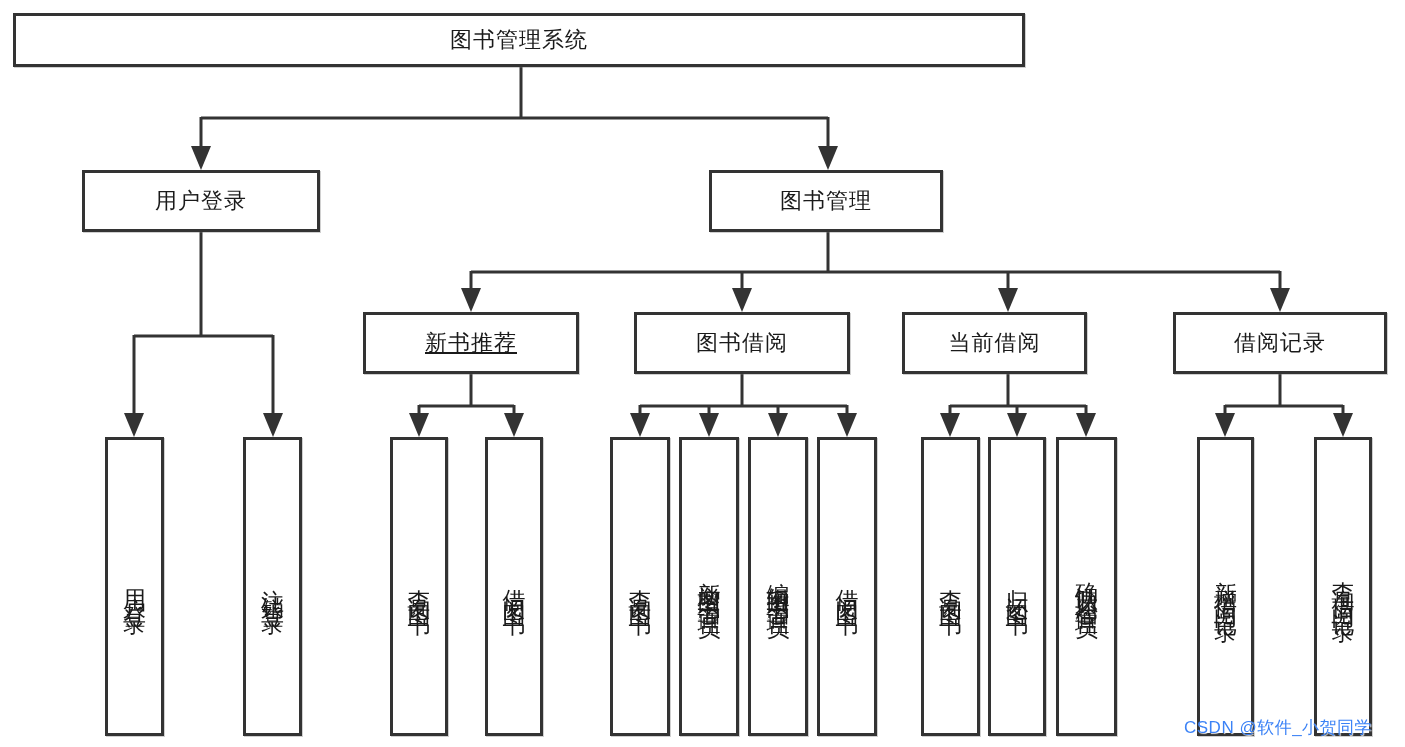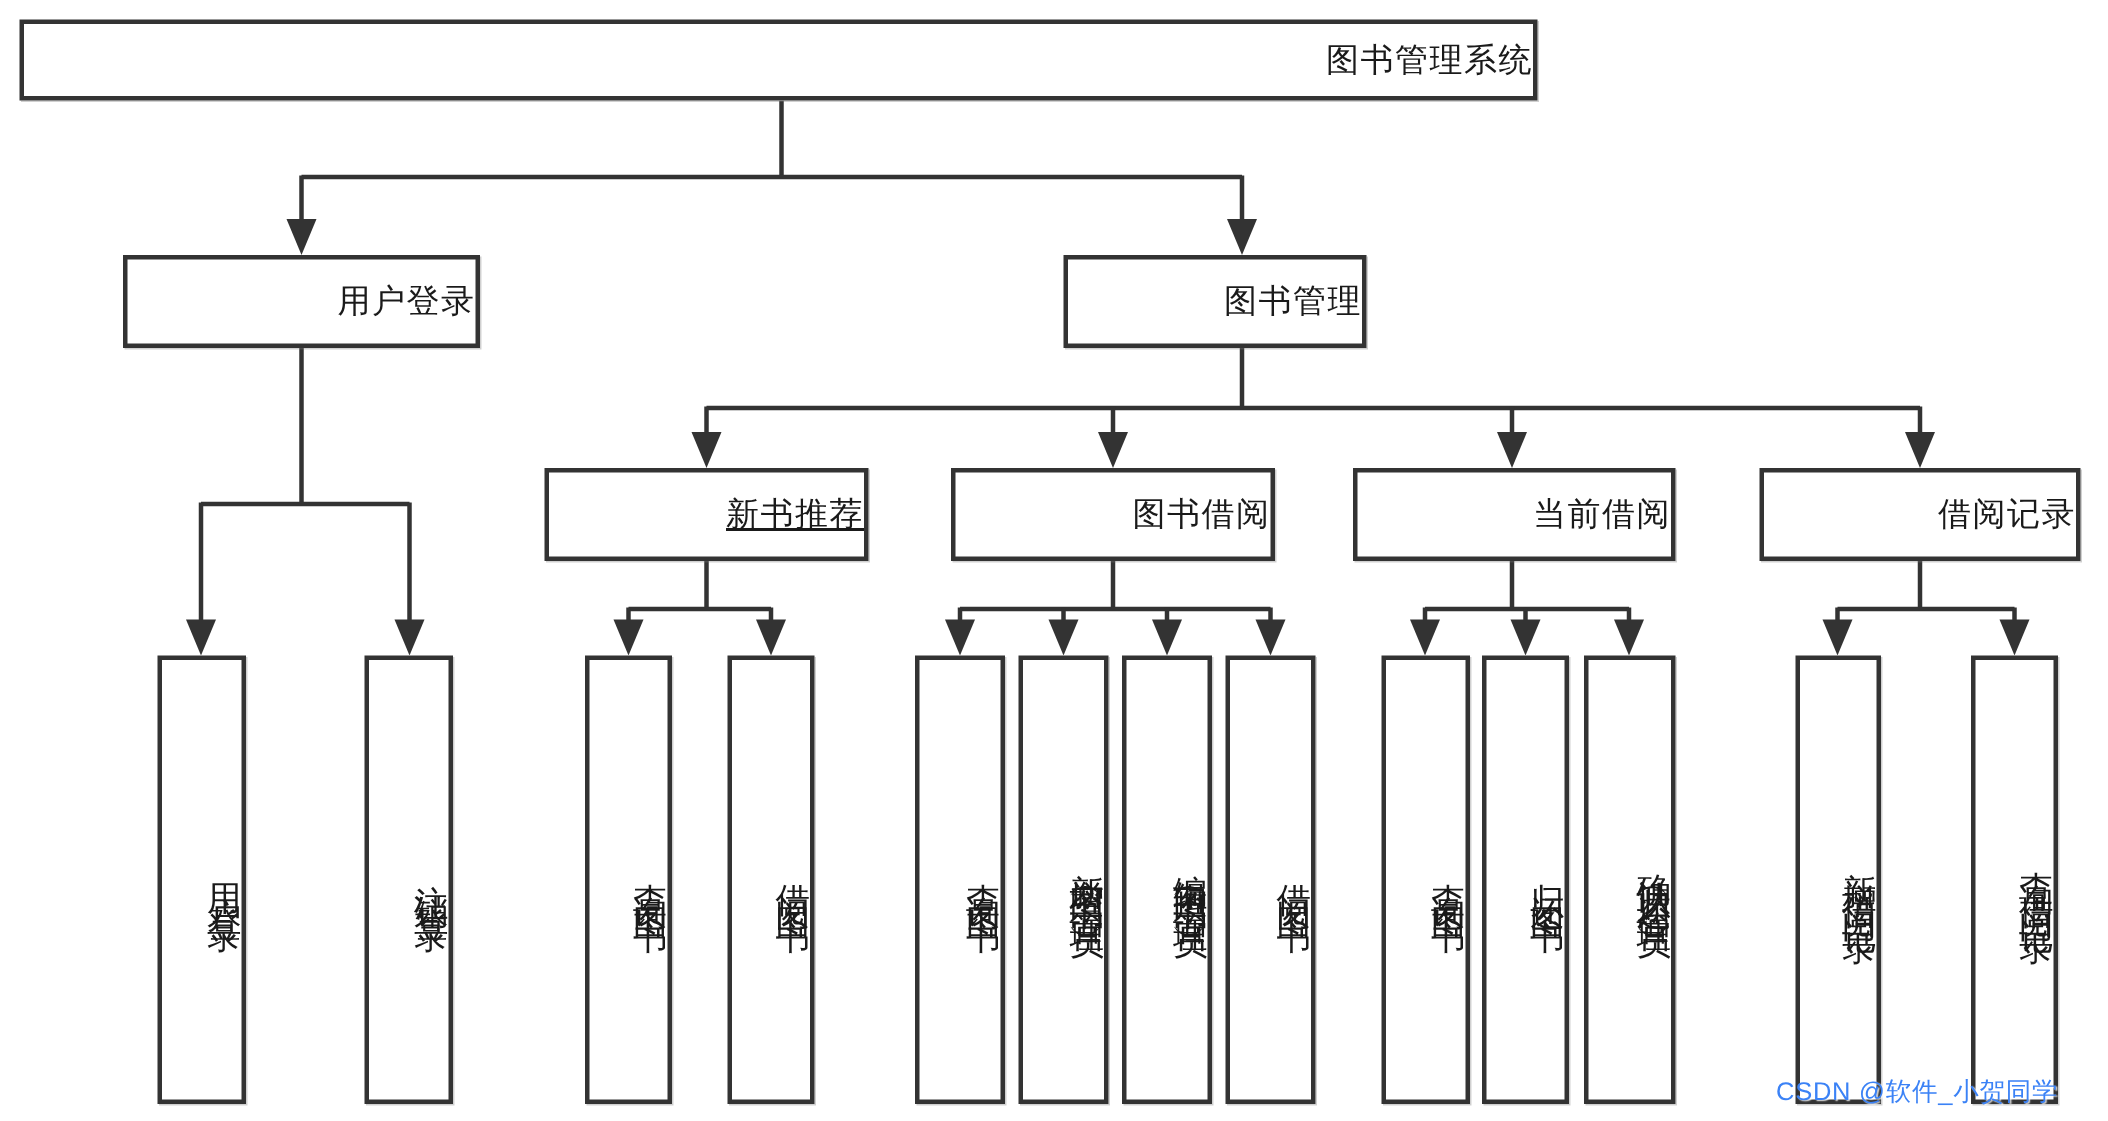--- a/index.html
+++ b/index.html
@@ -18,21 +18,21 @@
     width: 1405px; height: 747px;
     pointer-events: none;
   }
   .node {
     position: absolute;
     box-sizing: border-box;
     border: 3px solid #333333;
     background: #ffffff;
     display: flex;
     align-items: center;
-    justify-content: flex-end;
+    justify-content: center;
     box-shadow: 1px 1px 0 rgba(120,120,120,0.35);
   }
   .htext {
     font-size: 22px;
     letter-spacing: 1px;
     white-space: nowrap;
     color: #1a1a1a;
   }
   .vtext {
     writing-mode: vertical-lr;
@@ -130,31 +130,31 @@
     </g>
   </svg>
 
   <div class="node" style="left:13px; top:13px; width:1012px; height:54px;">
     <span class="htext">图书管理系统</span>
   </div>
 
   <div class="node" style="left:82px; top:170px; width:238px; height:62px;">
     <span class="htext">用户登录</span>
   </div>
-  <div class="node" style="left:709px; top:170px; width:202px; height:62px;">
+  <div class="node" style="left:709px; top:170px; width:234px; height:62px;">
     <span class="htext">图书管理</span>
   </div>
 
   <div class="node" style="left:363px; top:312px; width:216px; height:62px;text-decoration:underline;">
     <span class="htext">新书推荐</span>
   </div>
   <div class="node" style="left:634px; top:312px; width:216px; height:62px;font-family:Liberation Mono, monospace;">
     <span class="htext">图书借阅</span>
   </div>
-  <div class="node" style="left:902px; top:312px; width:215px; height:62px;">
+  <div class="node" style="left:902px; top:312px; width:185px; height:62px;">
     <span class="htext">当前借阅</span>
   </div>
   <div class="node" style="left:1173px; top:312px; width:214px; height:62px;">
     <span class="htext">借阅记录</span>
   </div>
 
   <div class="node" style="left:105px; top:437px; width:59px; height:299px;">
     <span class="vtext">用户登录</span>
   </div>
   <div class="node" style="left:243px; top:437px; width:59px; height:299px;">

